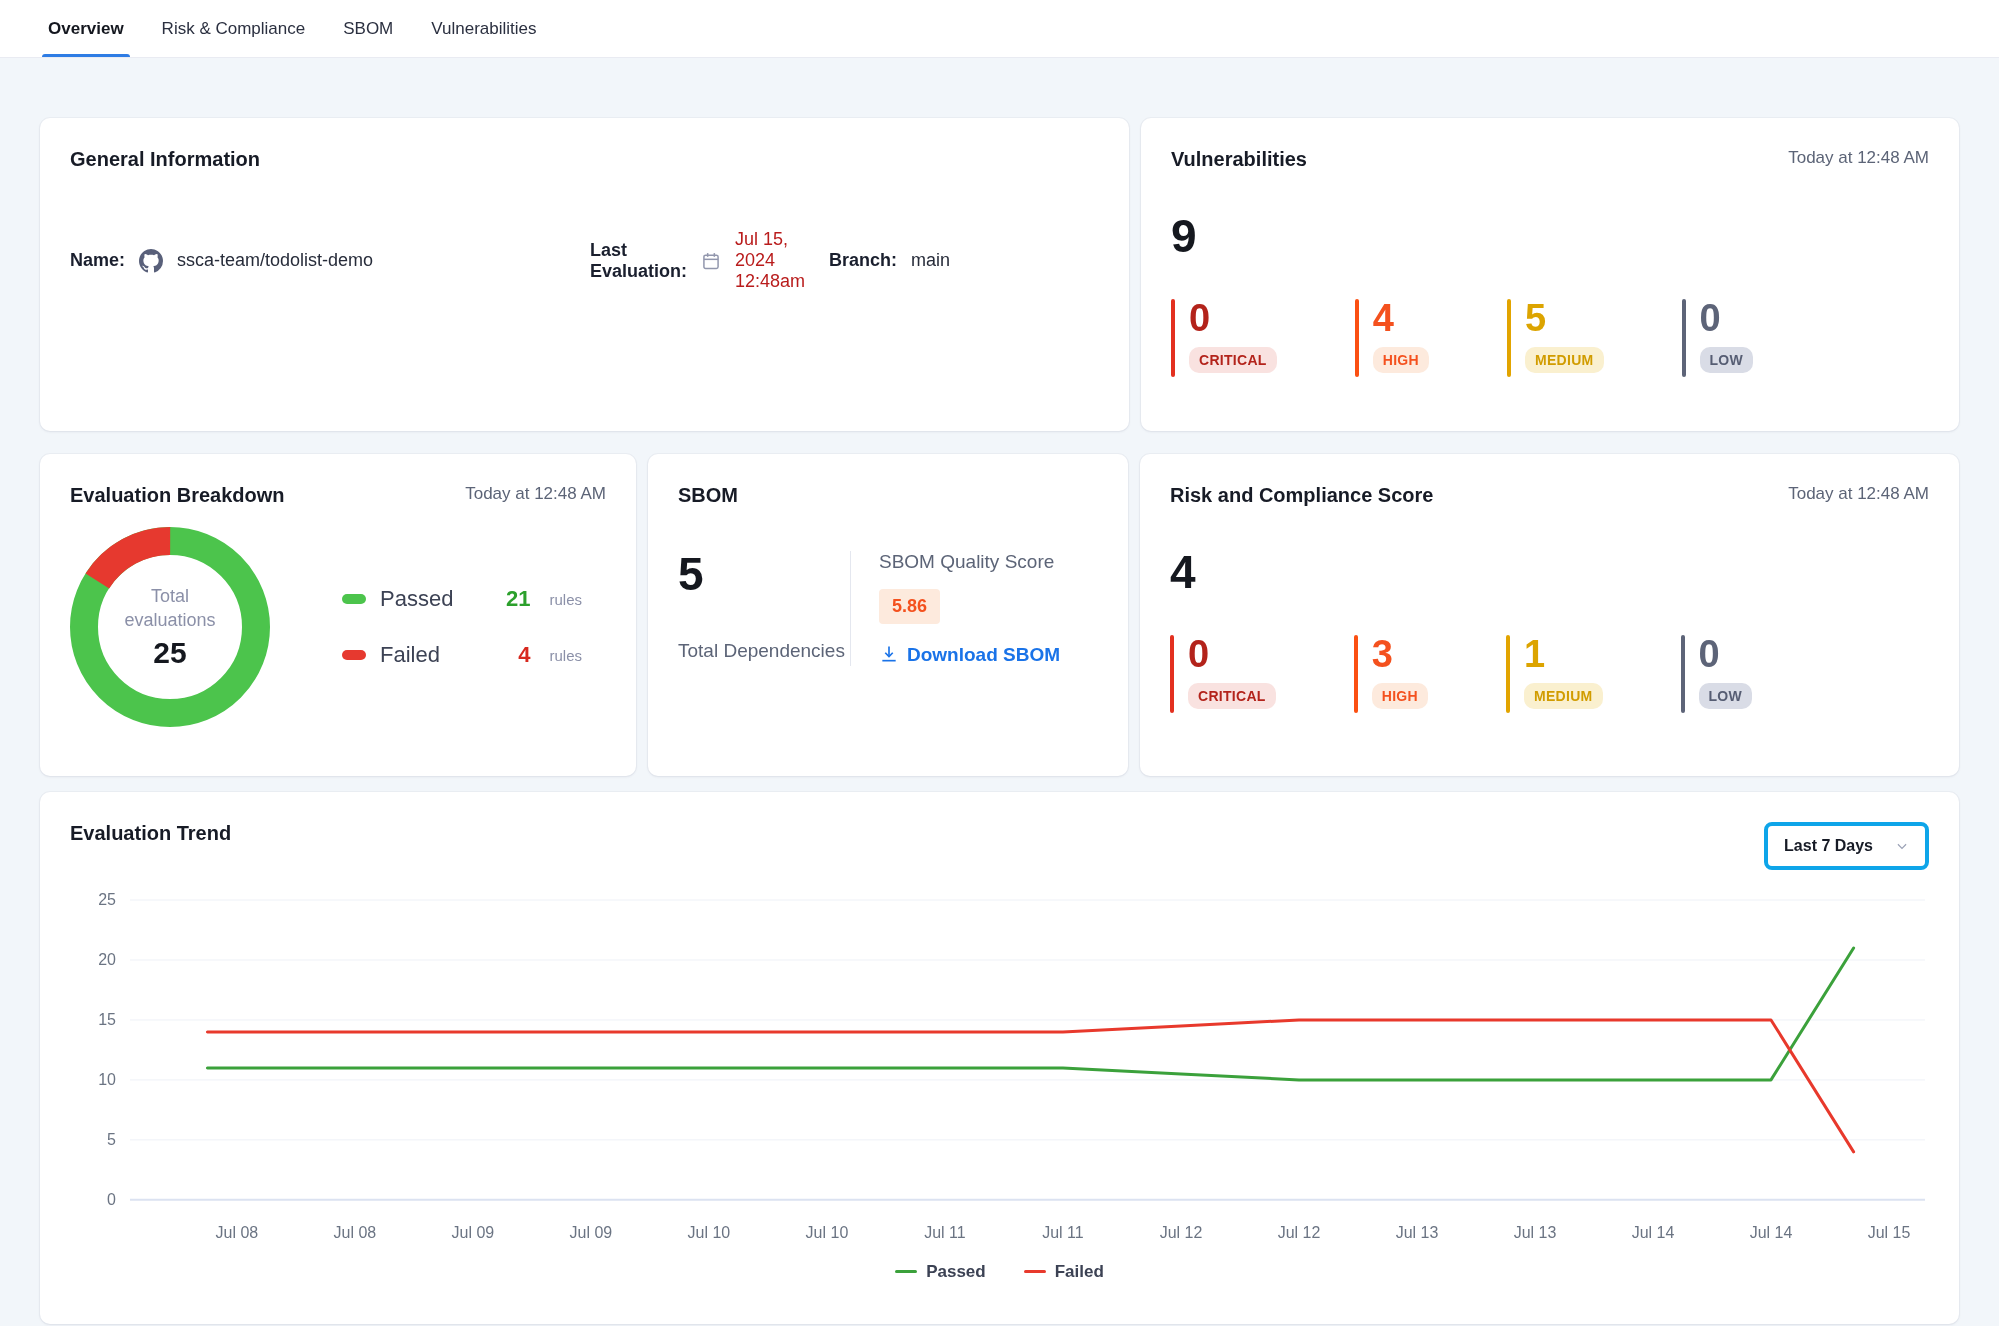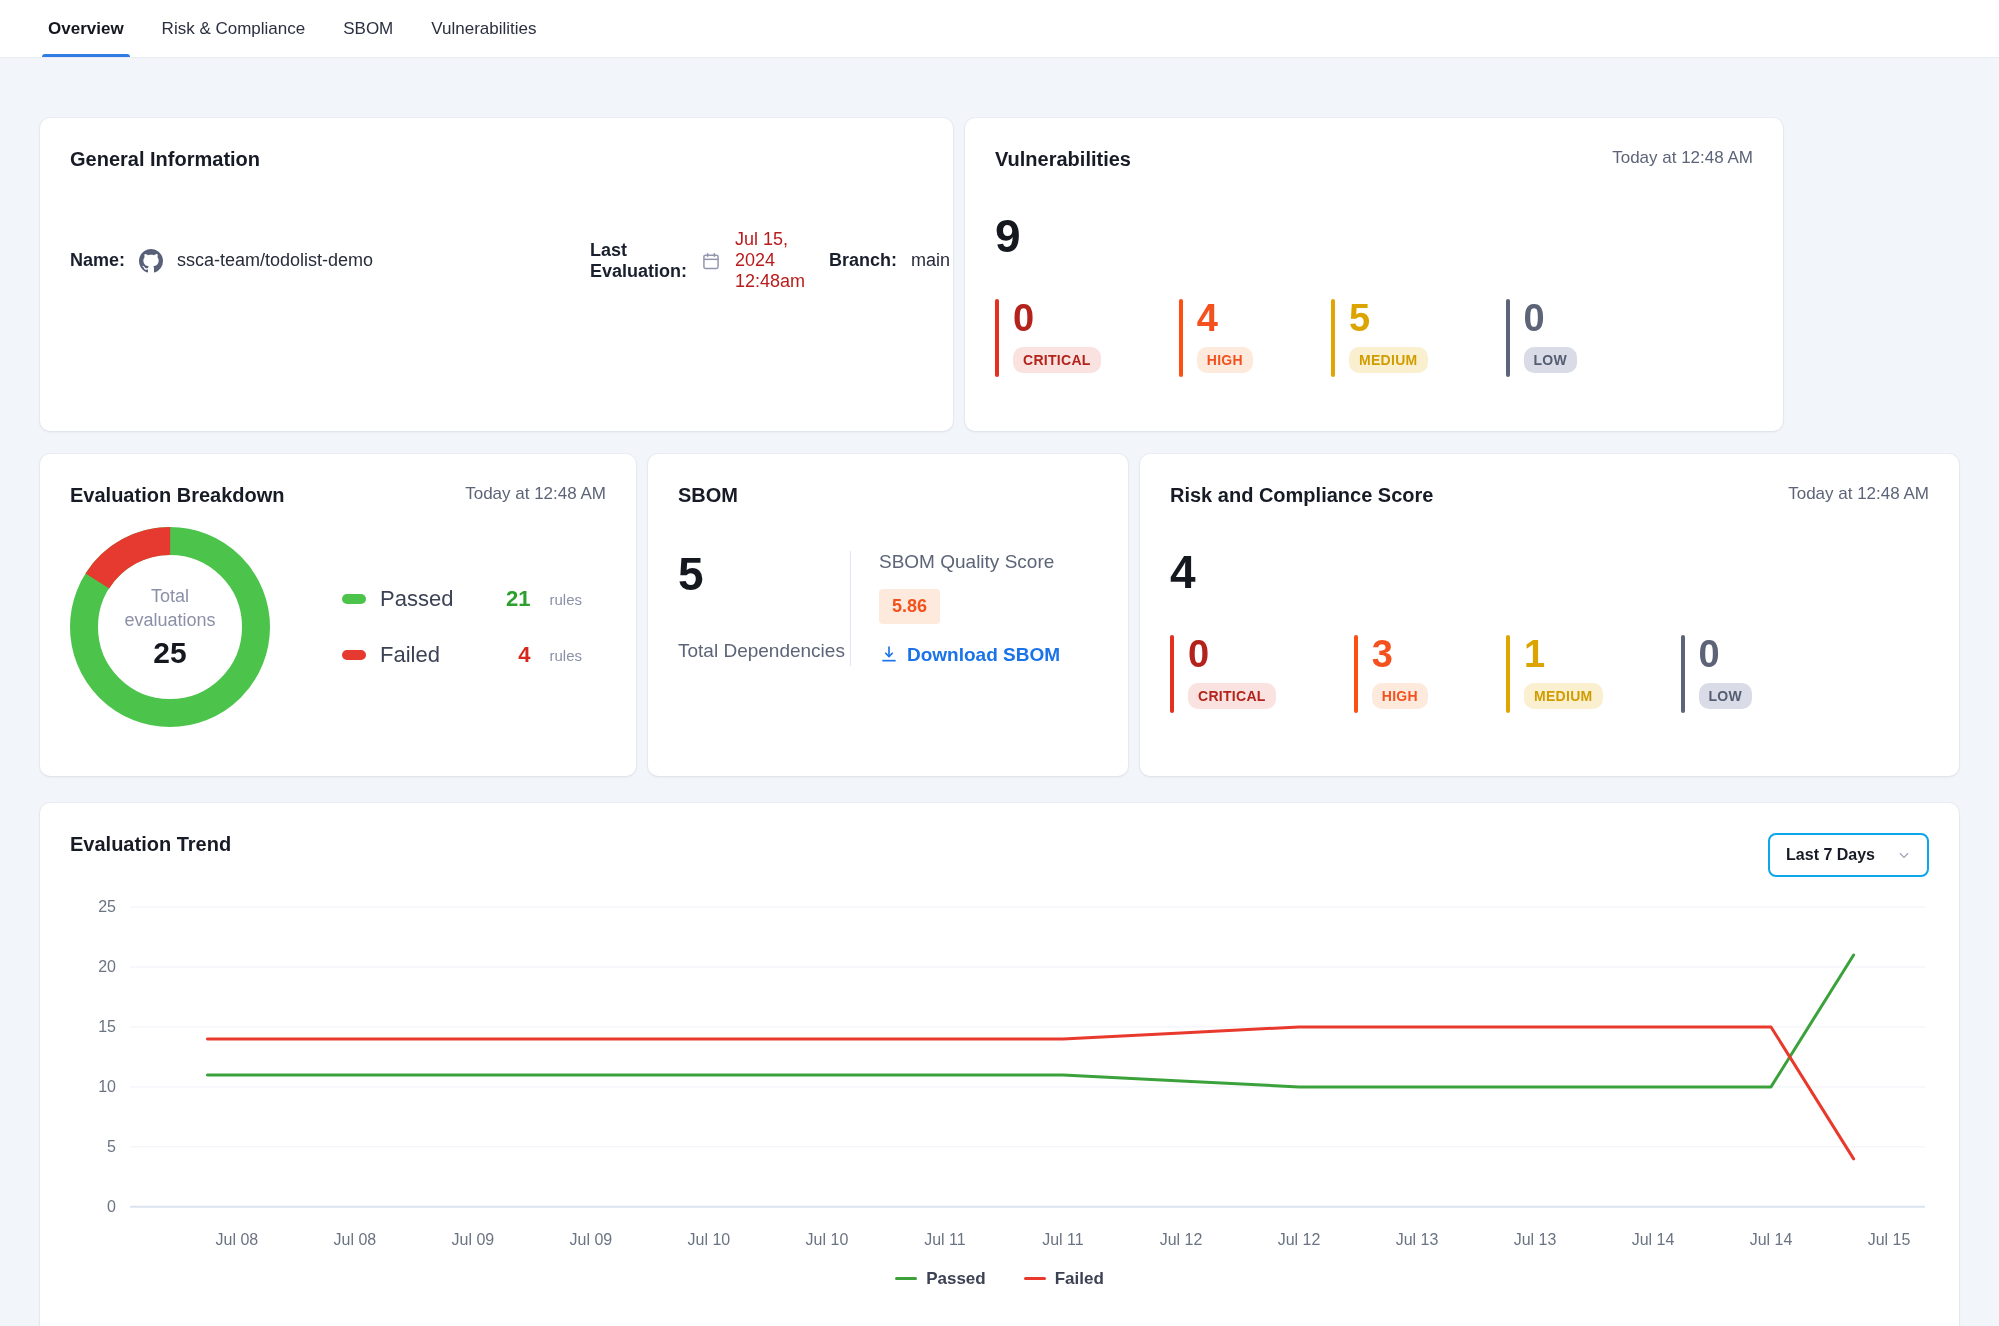--- a/index.html
+++ b/index.html
@@ -9,28 +9,28 @@
   
   .tabbar { background:#ffffff; height:58px; display:flex; align-items:stretch; gap:38px; padding:0 0 0 48px; border-bottom:1px solid #e9ebf2; }
   .tab { display:flex; align-items:center; font-size:17px; font-weight:500; color:#2b3040; position:relative; cursor:pointer; }
   .tab.active { font-weight:700; color:#14171f; }
   .tab.active::after { content:""; position:absolute; left:-6px; right:-6px; bottom:0; height:3px; background:#2e7ce4; border-radius:3px 3px 0 0; }
 
   
   .content { padding:0 40px; margin-top:60px; }
   .row { display:flex; gap:12px; }
   .row1 { margin-bottom:23px; }
-  .row2 { margin-bottom:27px; }
+  .row2 { margin-bottom:16px; }
   .card { background:#ffffff; border-radius:10px; box-shadow:0 1px 3px rgba(25,35,65,.07), 0 0 0 1px rgba(25,35,65,.03); padding:30px; }
   .card-head { display:flex; align-items:flex-start; justify-content:space-between; }
   .card-title { font-size:20px; font-weight:700; color:#171b26; }
   .timestamp { font-size:17px; color:#5c6477; }
 
   
-  .gi-card { width:913px; height:313px; }
+  .gi-card { width:1089px; height:313px; }
   .gi-rows { margin-top:58px; display:flex; flex-direction:row; gap:24px; }
   .gi-row { display:grid; grid-template-columns:520px 1fr; align-items:center; }
   .gi-pair { display:flex; align-items:center; gap:14px; font-size:18px; }
   .gi-label { font-weight:700; color:#1a1f2e; }
   .gi-value { color:#272c3a; }
   .gi-value.muted { color:#b91c1c; }
   .gh-icon { width:24px; height:24px; fill:#59607a; flex:none; }
   .cal-icon { width:20px; height:20px; stroke:#9297ad; fill:none; stroke-width:1.8; flex:none; }
 
   
@@ -81,21 +81,21 @@
   .sbom-sub { margin-top:40px; font-size:19px; color:#5c6477; line-height:1.45; }
   .sbom-div { width:1px; background:#e4e7ef; align-self:stretch; margin-right:28px; }
   .sbom-right { display:flex; flex-direction:column; gap:16px; }
   .sbom-q-label { font-size:19px; color:#5c6477; }
   .score-badge { align-self:flex-start; background:#fdeadd; color:#f4511e; font-weight:700; font-size:18px; padding:7px 13px; border-radius:4px; }
   .dl-link { display:flex; align-items:flex-start; gap:8px; color:#1a73e8; font-size:19px; font-weight:600; cursor:pointer; margin-top:4px; }
   .dl-icon { width:20px; height:20px; stroke:#1a73e8; fill:none; stroke-width:2; }
 
   
   .trend-card { width:1919px; height:532px; }
-  .select-box { display:flex; align-items:center; gap:22px; border:2px solid #0ea5e9; border-radius:8px; padding:11px 16px; background:#fff; cursor:pointer; }
+  .select-box { display:flex; align-items:center; gap:22px; border:4px solid #0ea5e9; border-radius:8px; padding:11px 16px; background:#fff; cursor:pointer; }
   .select-label { font-size:16px; font-weight:700; color:#171b26; }
   .chev-icon { width:14px; height:14px; stroke:#9aa1b5; fill:none; stroke-width:2; }
   .chart-wrap { margin-top:14px; }
   #trend-svg { width:100%; display:block; }
   .axis-label { fill:#6b7483; font-size:16px; font-family:"Liberation Sans", sans-serif; }
   .chart-legend { display:flex; justify-content:center; gap:38px; margin-top:10px; }
   .chart-legend-item { display:flex; align-items:center; gap:9px; font-size:17px; font-weight:700; color:#3c4254; }
   .legend-swatch { width:22px; height:3px; border-radius:2px; }
 </style>
 </head>

